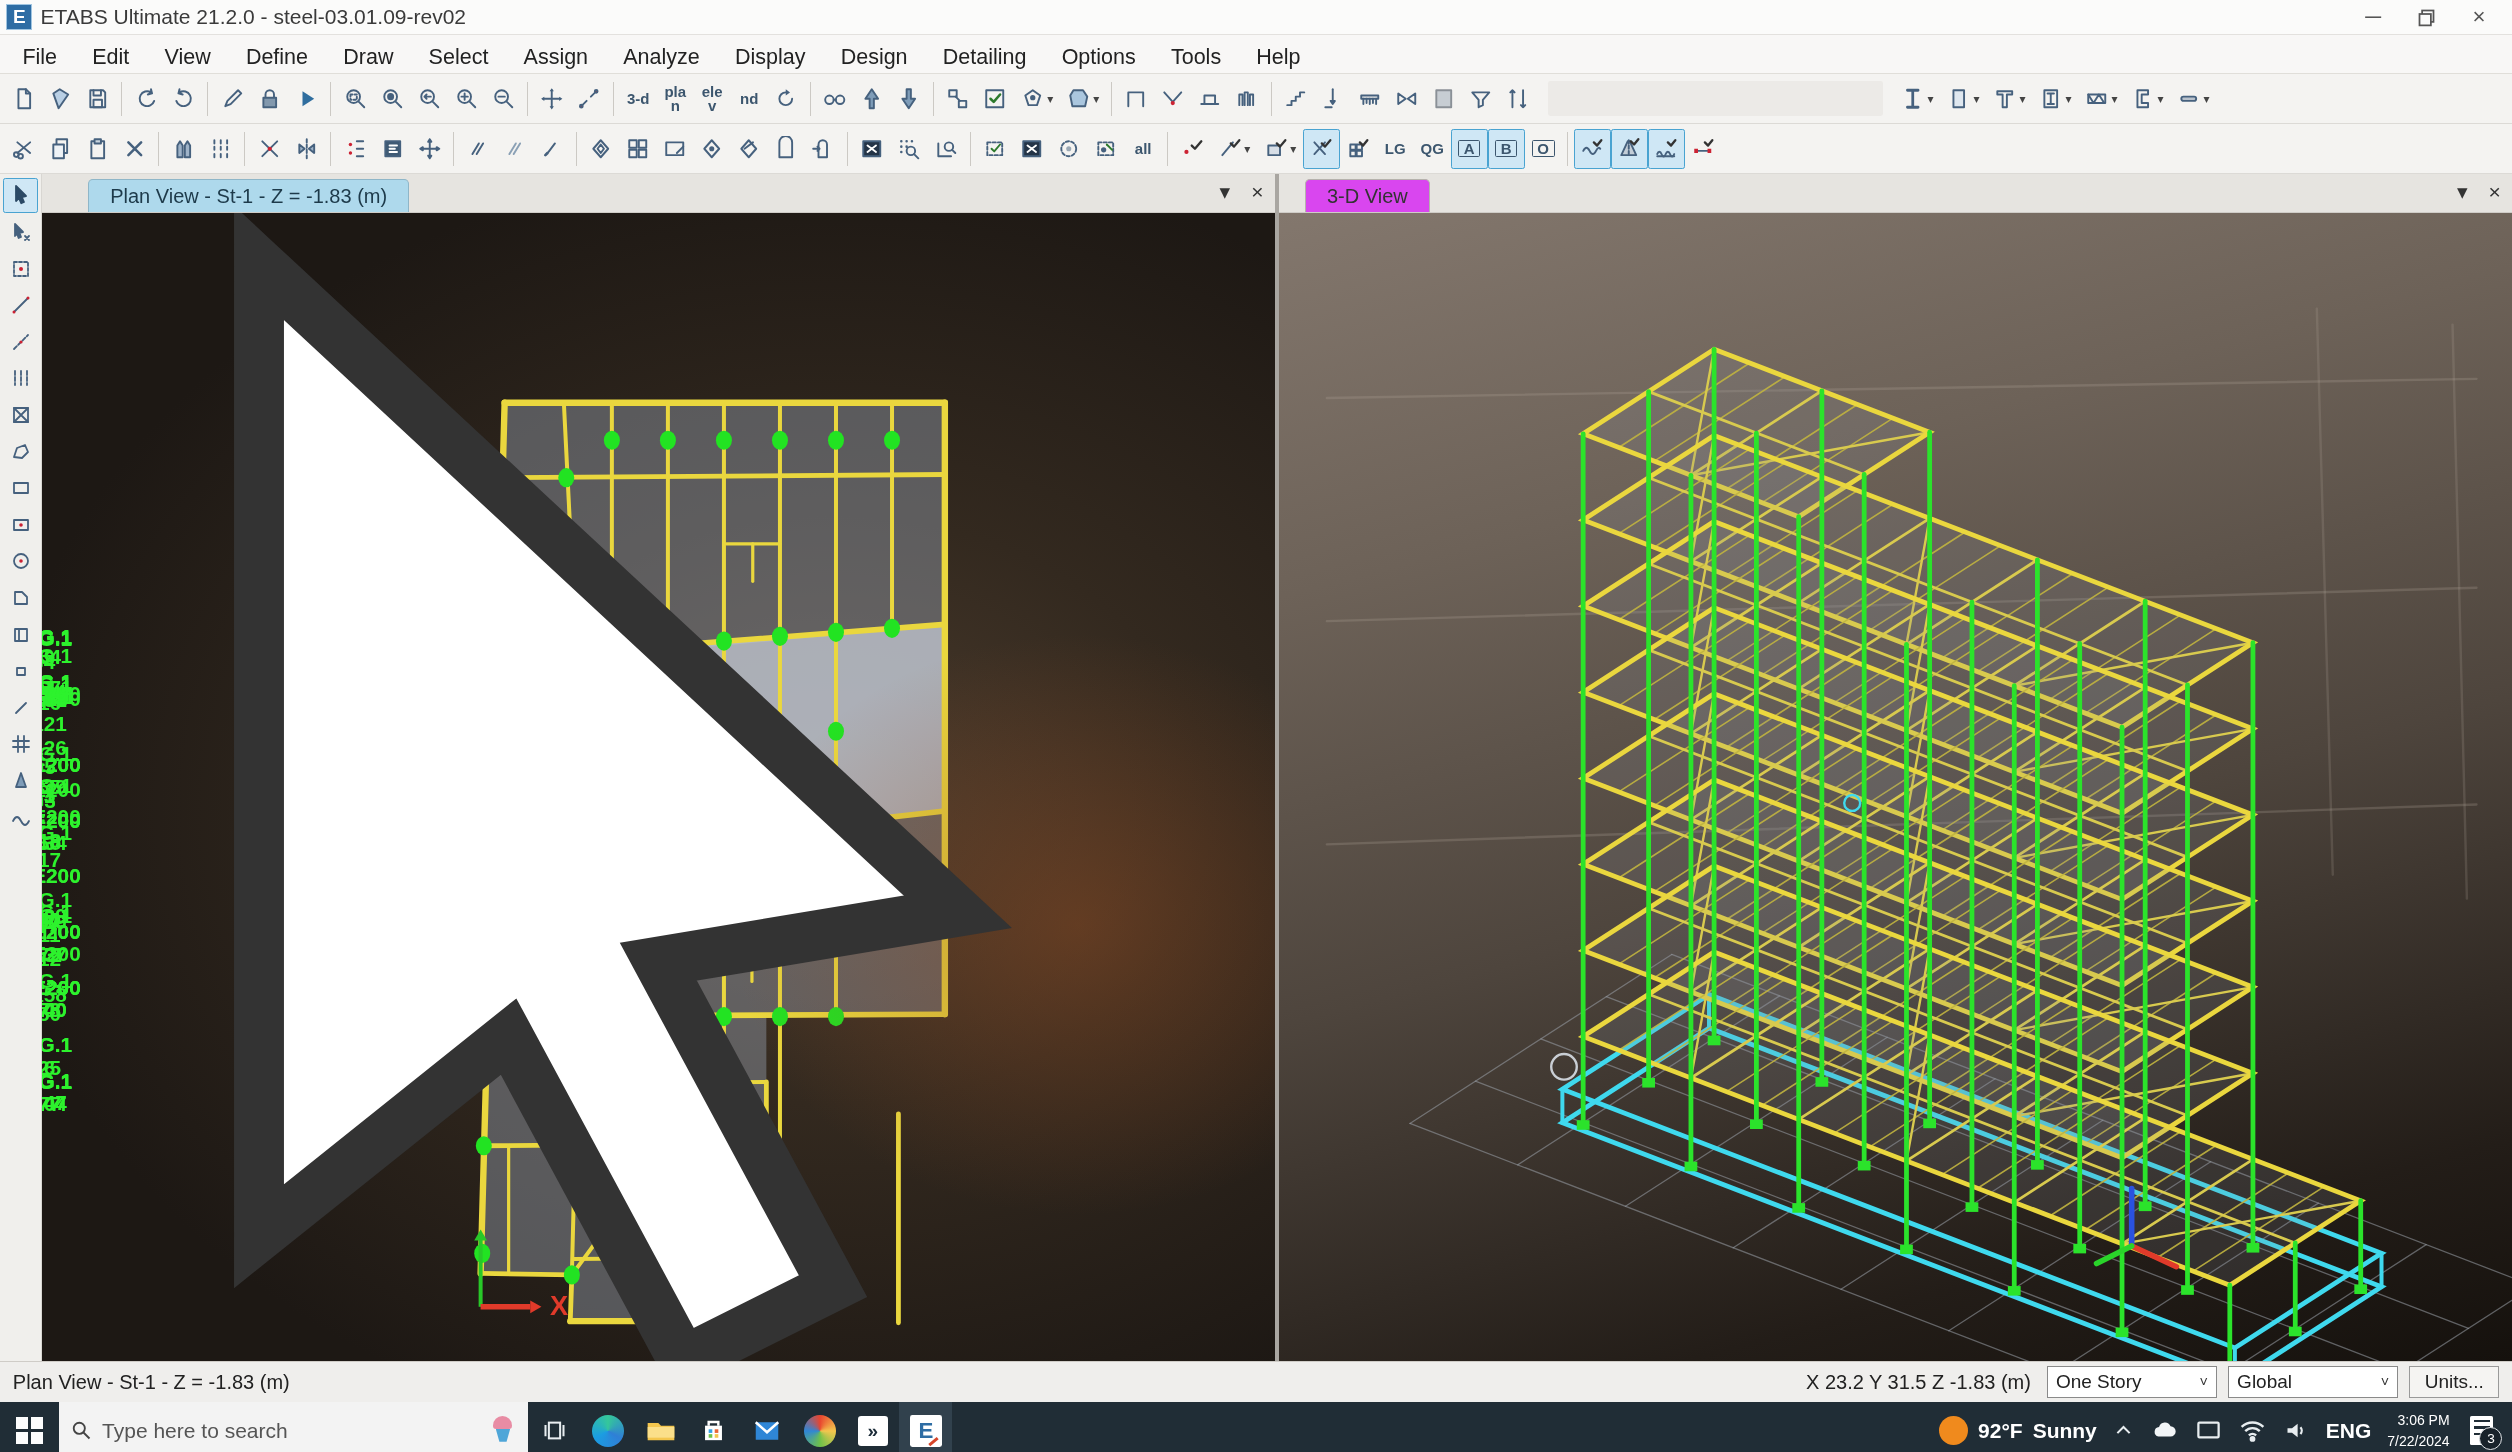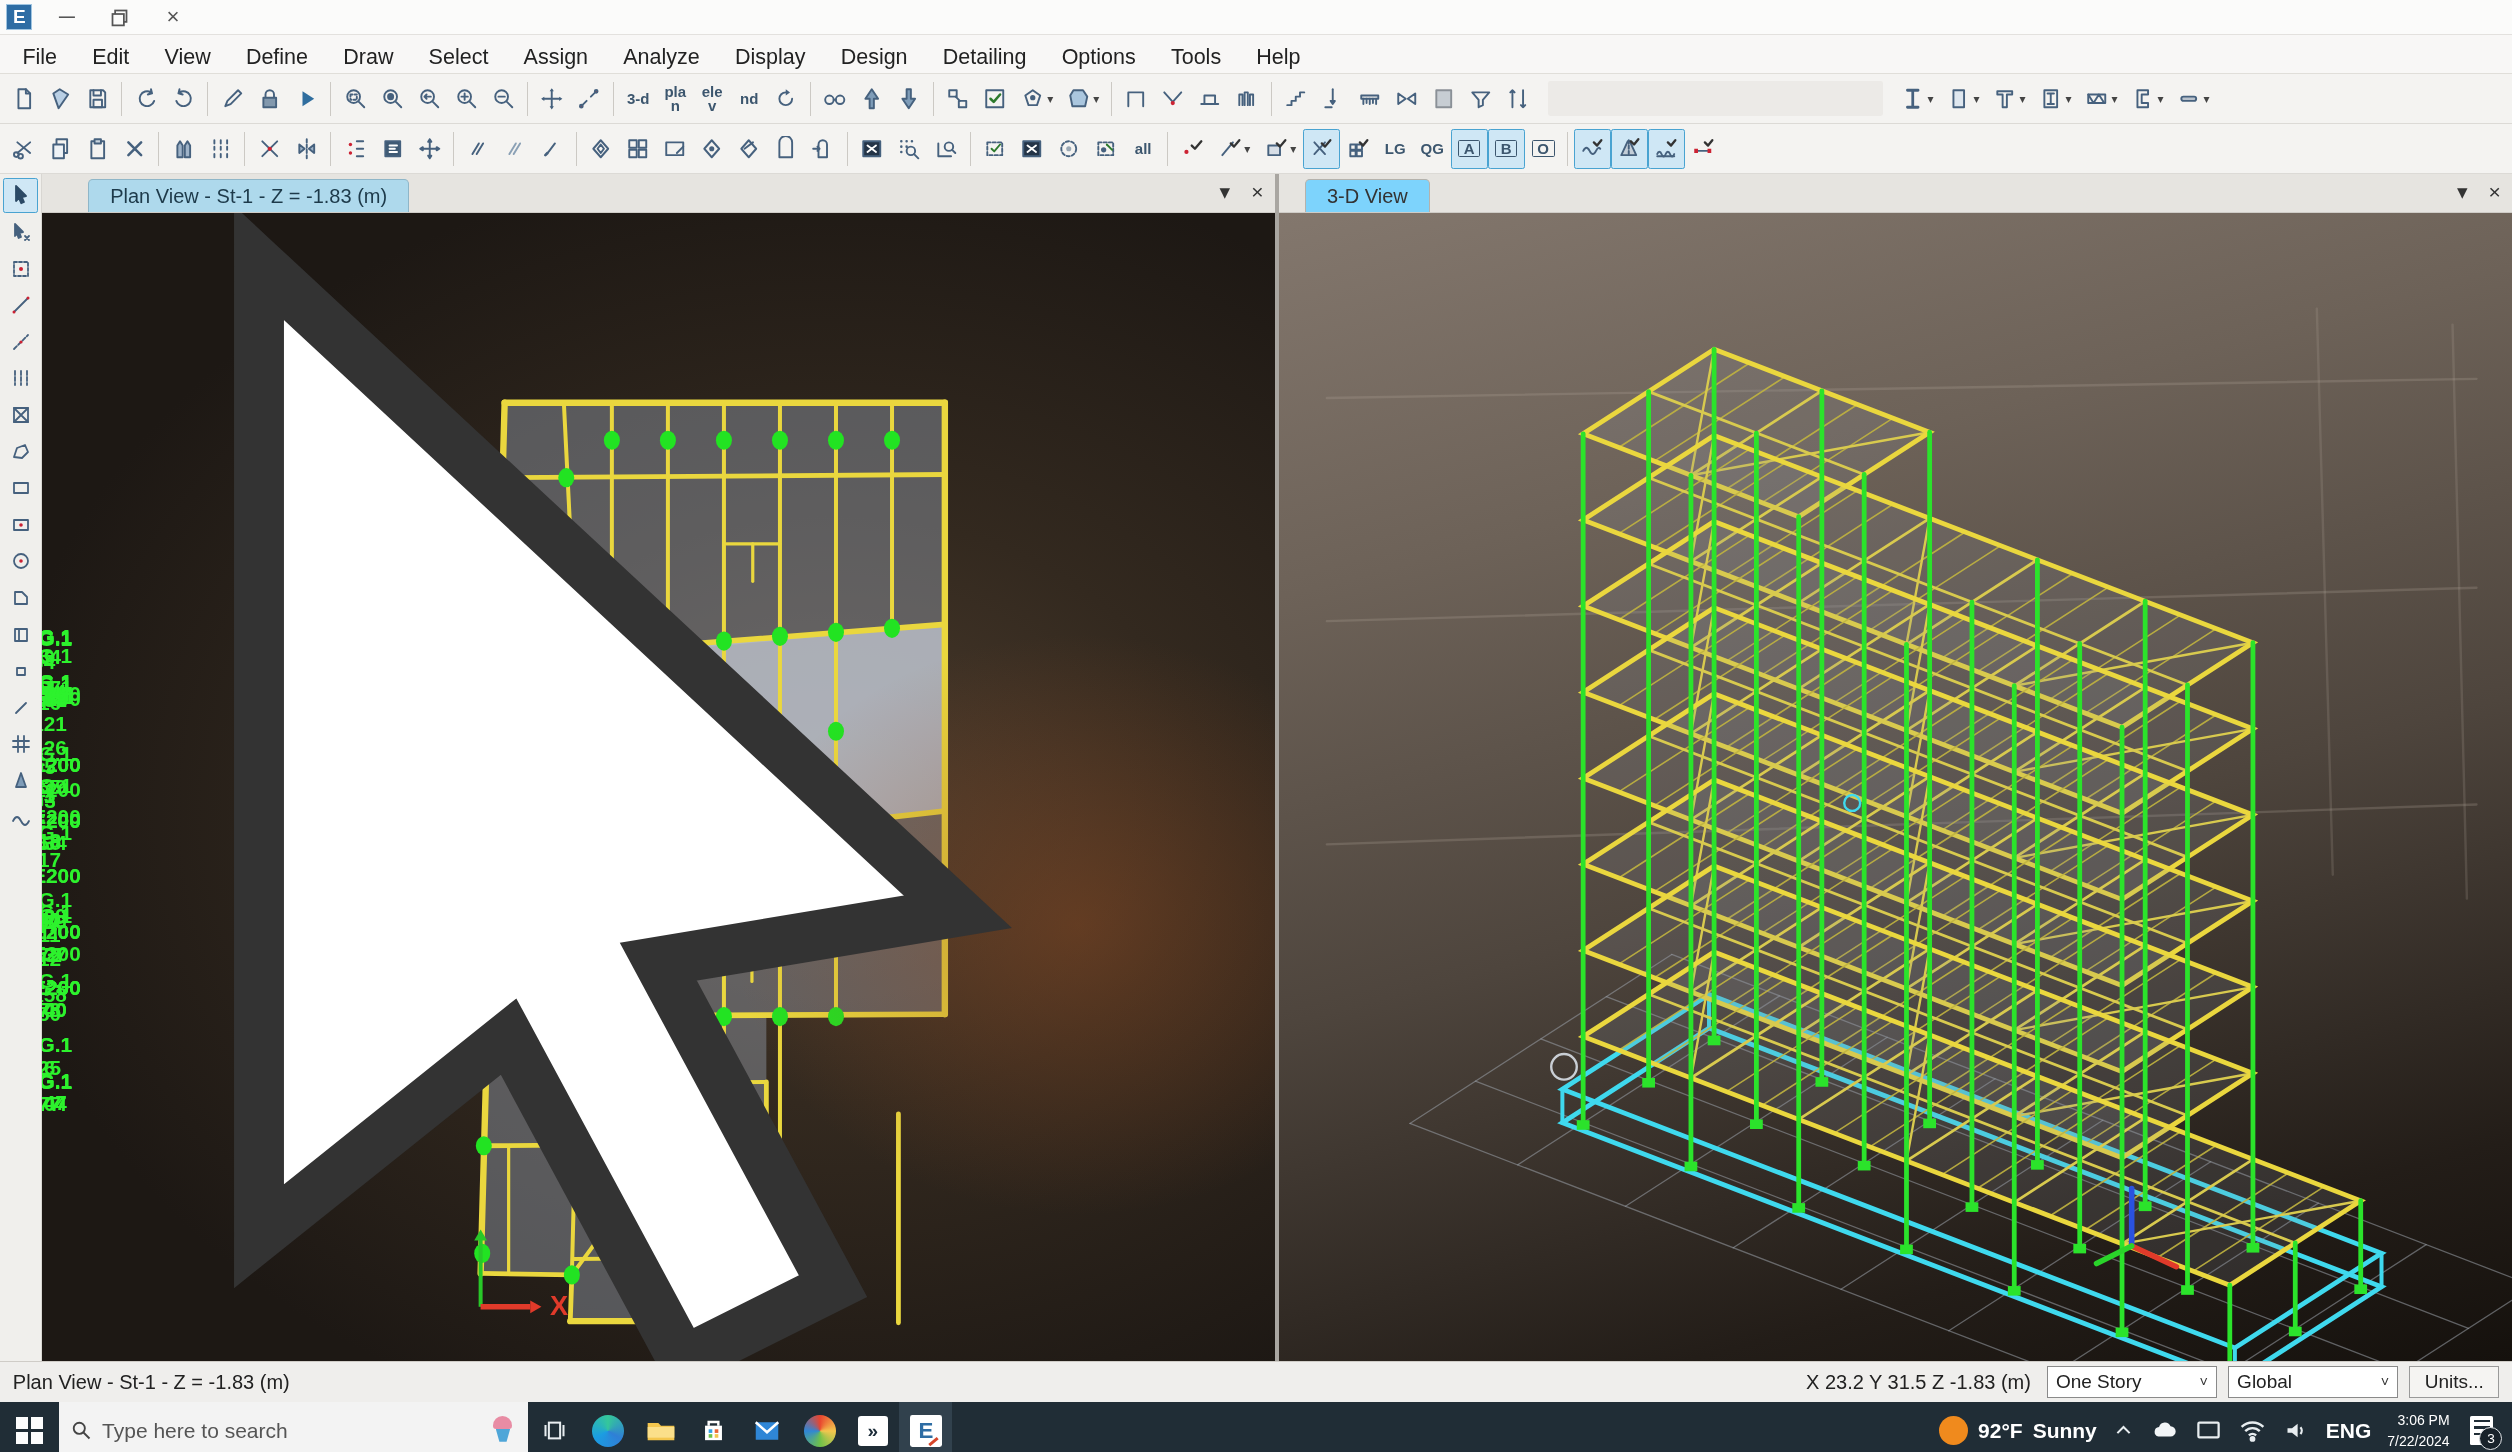--- a/index.html
+++ b/index.html
@@ -30,21 +30,21 @@
   .vstrip{width:41px;background:#f0efec;border-right:0.8px solid #d8d6d2;display:flex;flex-direction:column;align-items:center;padding-top:3.2px;}
   .vbtn{width:35px;height:35px;display:flex;align-items:center;justify-content:center;margin:0.8px 0;border-radius:2.4px;}
   .vbtn svg{width:24px;height:24px;}
   .vbtn.active{background:#cfe7f5;outline:1.6px solid #49a3d1;outline-offset:-1.6px;}
   .panel{flex:1;display:flex;flex-direction:column;min-width:0;}
   .splitter{width:4.8px;background:#a9a6a1;}
   .tabstrip{height:38px;background:#e6e4e0;display:flex;align-items:flex-end;padding:0 11.2px;border-bottom:0.8px solid #cfccc7;position:relative;}
   .tab{height:32px;display:flex;align-items:center;padding:0 21px;font-size:20px;color:#1d3a4a;
     border:0.8px solid #8fb6c8;border-bottom:none;border-radius:4.8px 4.8px 0 0;margin-left:35px;}
   .tab.blue{background:#aed9ec;}
-  .tab.white{background:#7dd3fc;border-color:#b5b2ac;color:#333;margin-left:14.4px;}
+  .tab.white{background:#d946ef;border-color:#b5b2ac;color:#333;margin-left:14.4px;}
   .tabctl{position:absolute;right:11.2px;top:6.4px;display:flex;gap:21px;font-size:21px;color:#333;}
   .canvas{flex:1;position:relative;overflow:hidden;}
   .canvas svg{position:absolute;inset:0;width:100%;height:100%;}
   #planCanvas{background:radial-gradient(838px 654px at 64% 52%, #4c3c2d 0%, #33291f 45%, #1d1814 100%);}
   #planCanvas::after{content:"";position:absolute;inset:0;background:radial-gradient(495px 415px at 84% 62%, rgba(150,78,35,.45), rgba(0,0,0,0) 70%);}
   #isoCanvas{background:linear-gradient(165deg,#83776d 0%,#6d6258 26%,#4e453d 55%,#231d18 85%,#15110d 100%);}
   .cursorArrow{position:absolute;right:43px;top:78px;z-index:5;}
   
   .statusbar{height:40px;background:#efeeec;border-top:0.8px solid #cfccc7;display:flex;align-items:center;padding:0 12.8px;font-size:20px;color:#222;}
   .statusbar .lefttext{flex:1;}
@@ -77,20 +77,21 @@
   .notif .bdg{position:absolute;right:-4.8px;bottom:-3.2px;width:21px;height:21px;border-radius:50%;background:#19232b;
     border:1.6px solid #dfe3e6;color:#fff;font-size:13.6px;display:flex;align-items:center;justify-content:center;}
 </style>
 </head>
 <body>
 
 <div id="screen">
 
   <div class="titlebar">
     <span class="appicon">E</span>
+    <span class="title">ETABS Ultimate 21.2.0 - steel-03.01.09-rev02</span>
     <span class="wctl">─</span>
     <span class="wctl">
       <svg width="21" height="21" viewBox="0 0 24 24" fill="none" stroke="#555" stroke-width="2">
           <rect x="7" y="4" width="13" height="13"></rect>
           <rect x="4" y="8" width="13" height="13" fill="#fbfbfa"></rect>
         </svg>
     </span>
     <span class="wctl">×</span>
   </div>
 

